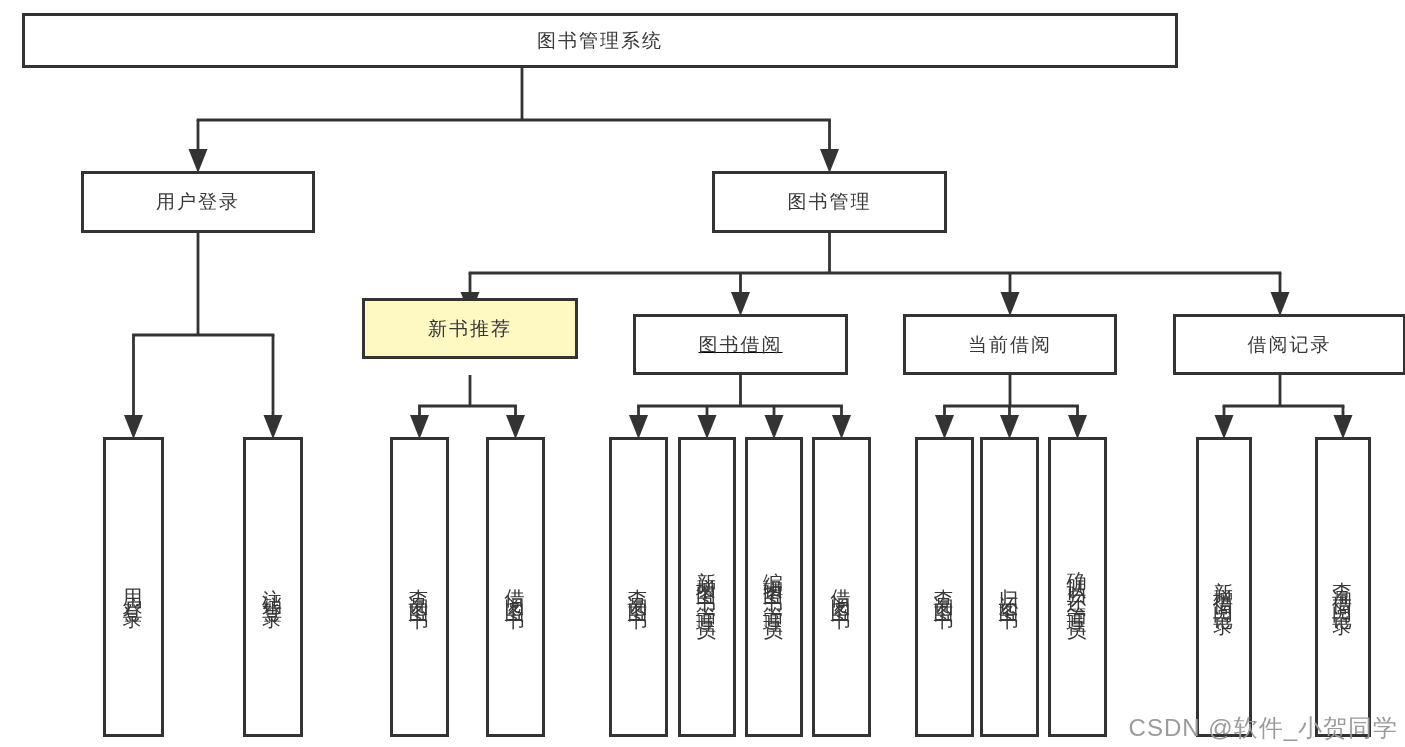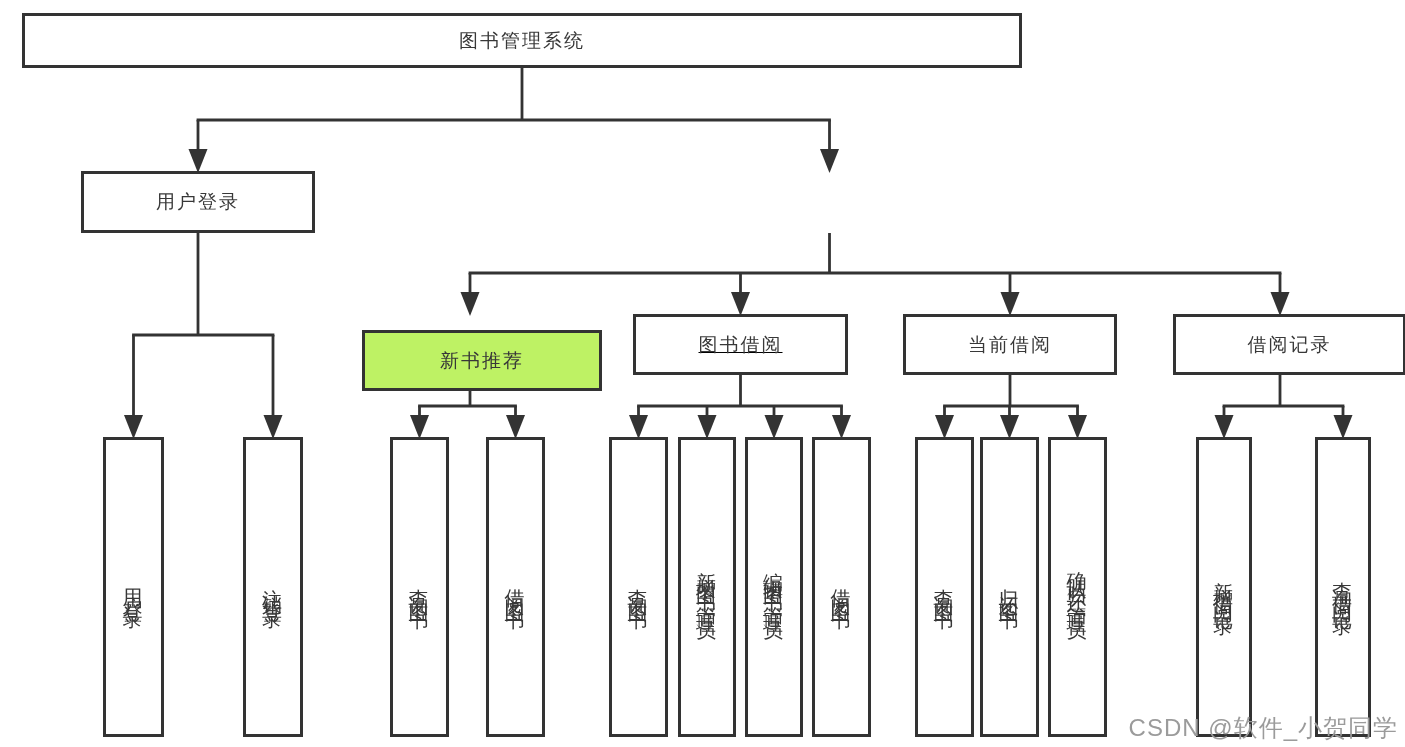--- a/index.html
+++ b/index.html
@@ -81,27 +81,30 @@
       <line x1="1077.5" y1="406" x2="1077.5" y2="419" stroke="#333333" stroke-width="2.8"></line>
       <polygon points="1077.5,439 1068,415 1087,415" fill="#333333"></polygon>
       <line x1="1280" y1="375" x2="1280" y2="406" stroke="#333333" stroke-width="2.8"></line>
       <line x1="1222.6" y1="406" x2="1344.4" y2="406" stroke="#333333" stroke-width="2.8"></line>
       <line x1="1224" y1="406" x2="1224" y2="419" stroke="#333333" stroke-width="2.8"></line>
       <polygon points="1224,439 1214.5,415 1233.5,415" fill="#333333"></polygon>
       <line x1="1343" y1="406" x2="1343" y2="419" stroke="#333333" stroke-width="2.8"></line>
       <polygon points="1343,439 1333.5,415 1352.5,415" fill="#333333"></polygon>
     </svg>
   <div id="watermark" style="color: rgb(155, 155, 155);">CSDN @软件_小贺同学</div>
-<div class="node h" style="left: 22px; top: 13px; width: 1000px; height: 55px; border-color: rgb(51, 51, 51); background: rgb(255, 255, 255);">
+<div class="node h" style="left: 22px; top: 13px; width: 1156px; height: 55px; border-color: rgb(51, 51, 51); background: rgb(255, 255, 255);">
       <span class="lbl" style="color: rgb(56, 56, 56);">图书管理系统</span>
     </div>
     <div class="node h" style="left: 81px; top: 171px; width: 234px; height: 62px; border-color: rgb(51, 51, 51); background: rgb(255, 255, 255);">
       <span class="lbl" style="color: rgb(56, 56, 56);">用户登录</span>
     </div>
-    <div class="node h" style="left: 362px; top: 330px; width: 240px; height: 61px; border-color: rgb(51, 51, 51); background: #bef264;">
+    <div class="node h" style="left: 712px; top: 171px; width: 235px; height: 62px; border-color: rgb(51, 51, 51); background: rgb(255, 255, 255);">
+      <span class="lbl" style="color: rgb(56, 56, 56);">图书管理</span>
+    </div>
+    <div class="node h" style="left: 362px; top: 298px; width: 216px; height: 61px; border-color: rgb(51, 51, 51); background: #fef9c3;">
       <span class="lbl" style="color: rgb(56, 56, 56);">新书推荐</span>
     </div>
     <div class="node h" style="left: 633px; top: 314px; width: 215px; height: 61px; border-color: rgb(51, 51, 51); background: rgb(255, 255, 255); text-decoration: underline;">
       <span class="lbl" style="color: rgb(56, 56, 56);">图书借阅</span>
     </div>
     <div class="node h" style="left: 903px; top: 314px; width: 214px; height: 61px; border-color: rgb(51, 51, 51); background: rgb(255, 255, 255);">
       <span class="lbl" style="color: rgb(56, 56, 56);">当前借阅</span>
     </div>
     <div class="node h" style="left: 1173px; top: 314px; width: 233px; height: 61px; border-color: rgb(51, 51, 51); background: rgb(255, 255, 255);">
       <span class="lbl" style="color: rgb(56, 56, 56);">借阅记录</span>

